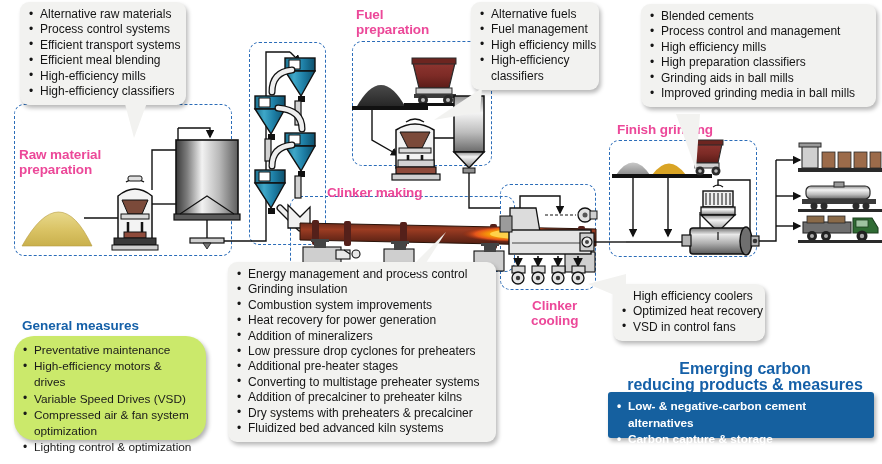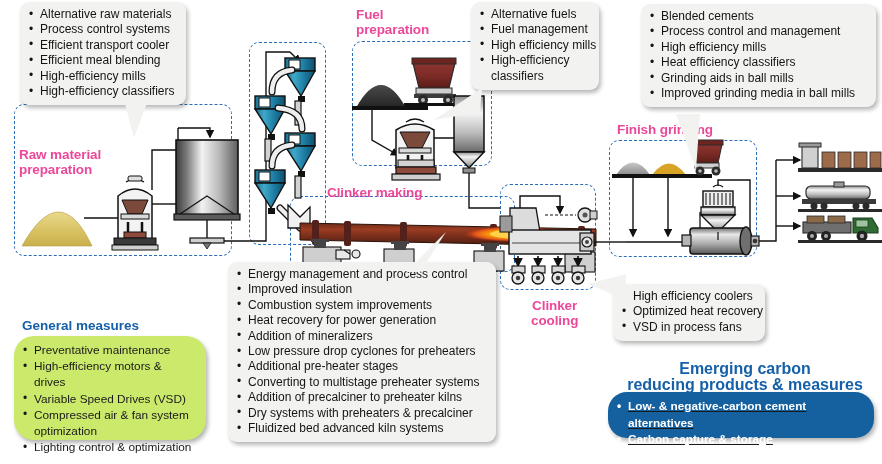--- a/index.html
+++ b/index.html
@@ -76,25 +76,24 @@
     content:"\2022";position:absolute;left:1px;top:-0.5px;font-size:12px;
   }
   .panel-title{
     position:absolute;color:#1560A8;font-weight:bold;font-size:13.5px;
   }
 
   
   .blue-panel{
     position:absolute;
     background:#15609F;
-    border-radius:19px;
+    border-radius:3px;
     box-shadow:2px 3px 4px rgba(0,0,0,0.3);
     box-sizing:border-box;
     padding:6px 10px 7px 8px;
-    text-decoration:underline;
   }
   .blue-panel ul{margin:0;padding:0;list-style:none;}
   .blue-panel li{
     position:relative;padding-left:12px;
     font-size:11.8px;line-height:16.6px;color:#ffffff;font-weight:bold;
   }
   .blue-panel li::before{
     content:"\2022";position:absolute;left:1px;top:-0.5px;font-size:12px;color:#fff;
   }
   .blue-title{
@@ -468,21 +467,21 @@
       <circle cx="862" cy="236" r="5.5" fill="#222"></circle>
         <circle cx="862" cy="236" r="2.2" fill="#aaa"></circle>
       <rect x="798" y="240" width="84" height="3" fill="#2a2a2a"></rect>
     </g>
   </svg>
 
   <div class="callout" style="left:20px;top:2px;width:166px;">
     <ul>
       <li>Alternative raw materials</li>
       <li>Process control systems</li>
-      <li>Efficient transport cooler</li>
+      <li>Efficient transport systems</li>
       <li>Efficient meal blending</li>
       <li>High-efficiency mills</li>
       <li>High-efficiency classifiers</li>
     </ul>
   </div>
   <svg class="art" style="left:118px;top:98px;" width="40" height="42">
     <path d="M6 2 L30 2 L16 40 Z" fill="#F2F2F0"></path>
   </svg>
 
   <div class="callout" style="left:471px;top:2px;width:128px;">
@@ -495,53 +494,53 @@
   </div>
   <svg class="art" style="left:430px;top:86px;" width="58" height="38">
     <path d="M52 2 L50 26 L4 34 Z" fill="#F2F2F0"></path>
   </svg>
 
   <div class="callout" style="left:641px;top:4px;width:235px;">
     <ul>
       <li>Blended cements</li>
       <li>Process control and management</li>
       <li>High efficiency mills</li>
-      <li>Heat efficiency classifiers</li>
+      <li>High preparation classifiers</li>
       <li>Grinding aids in ball mills</li>
       <li>Improved grinding media in ball mills</li>
     </ul>
   </div>
   <svg class="art" style="left:672px;top:112px;" width="40" height="60">
     <path d="M4 2 L28 2 L24 58 Z" fill="#F2F2F0"></path>
   </svg>
 
   <div class="callout" style="left:228px;top:262px;width:268px;">
     <ul>
       <li>Energy management and process control</li>
-      <li>Improved insulation</li>
+      <li>Grinding insulation</li>
       <li>Combustion system improvements</li>
       <li>Heat recovery for power generation</li>
       <li>Addition of mineralizers</li>
       <li>Low pressure drop cyclones for preheaters</li>
       <li>Additional pre-heater stages</li>
       <li>Converting to multistage preheater systems</li>
       <li>Addition of precalciner to preheater kilns</li>
       <li>Dry systems with preheaters &amp; precalciner</li>
       <li>Fluidized bed advanced kiln systems</li>
     </ul>
   </div>
   <svg class="art" style="left:400px;top:230px;" width="50" height="44">
     <path d="M46 2 L20 42 L6 42 Z" fill="#F2F2F0"></path>
   </svg>
 
   <div class="callout" style="left:613px;top:284px;width:152px;">
     <ul>
       <li>High efficiency coolers</li>
       <li>Optimized heat recovery</li>
-      <li>VSD in process fans</li>
+      <li>VSD in control fans</li>
     </ul>
   </div>
   <svg class="art" style="left:584px;top:270px;" width="46" height="40">
     <path d="M42 4 L42 30 L4 14 Z" fill="#F2F2F0"></path>
   </svg>
 
   <div class="panel-title" style="left:22px;top:318px;">General measures</div>
   <div class="green-panel" style="left:14px;top:336px;width:192px;height:104px;">
     <ul>
       <li>Preventative maintenance</li>

